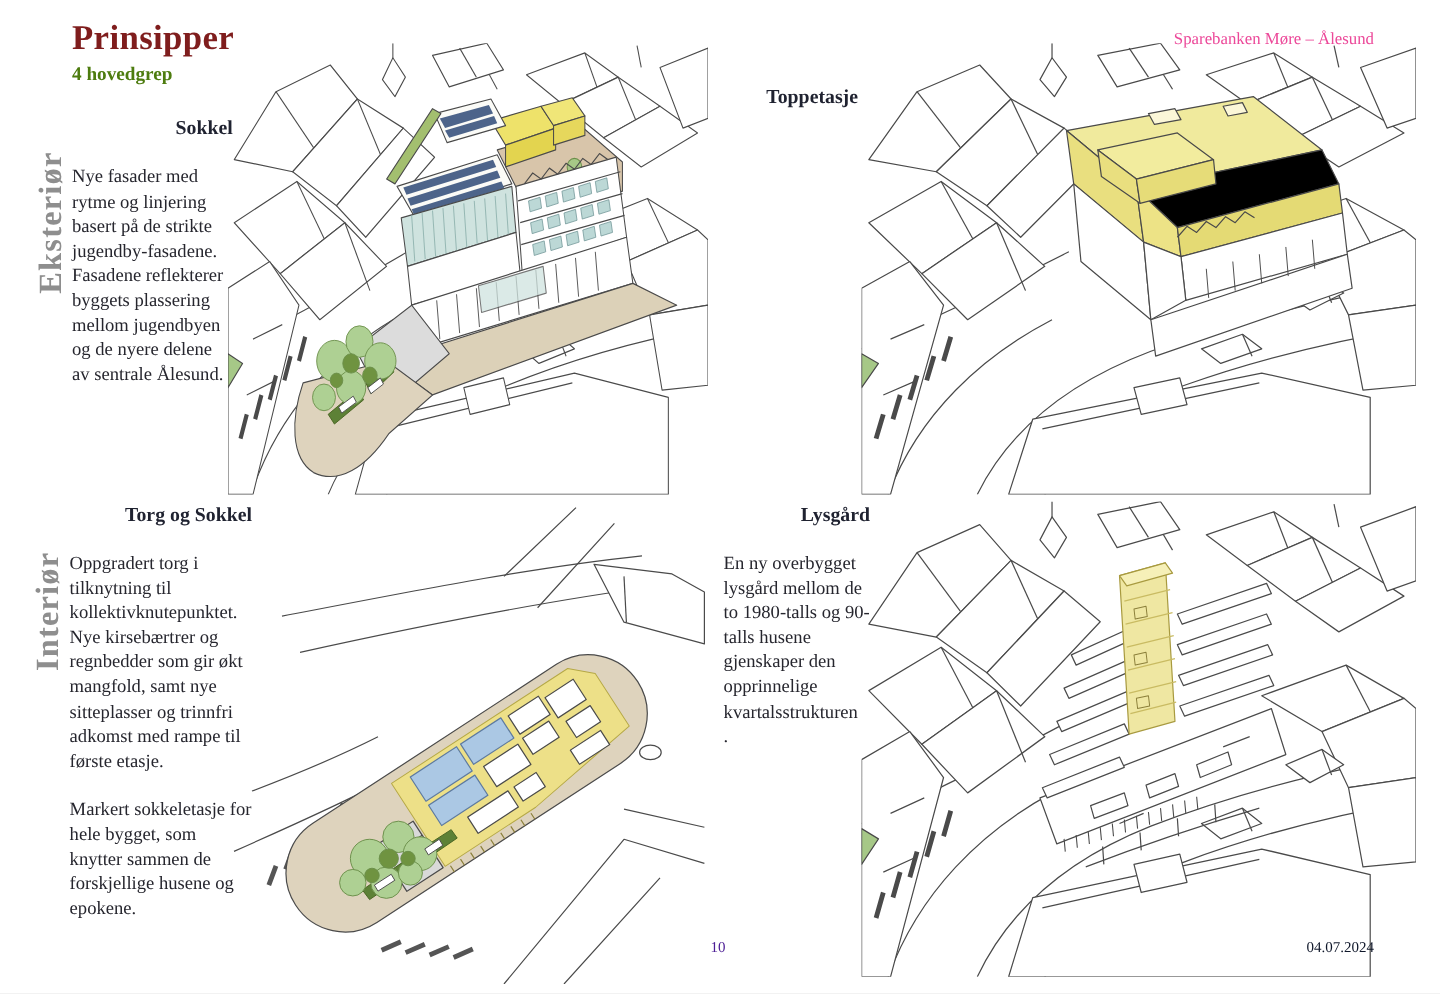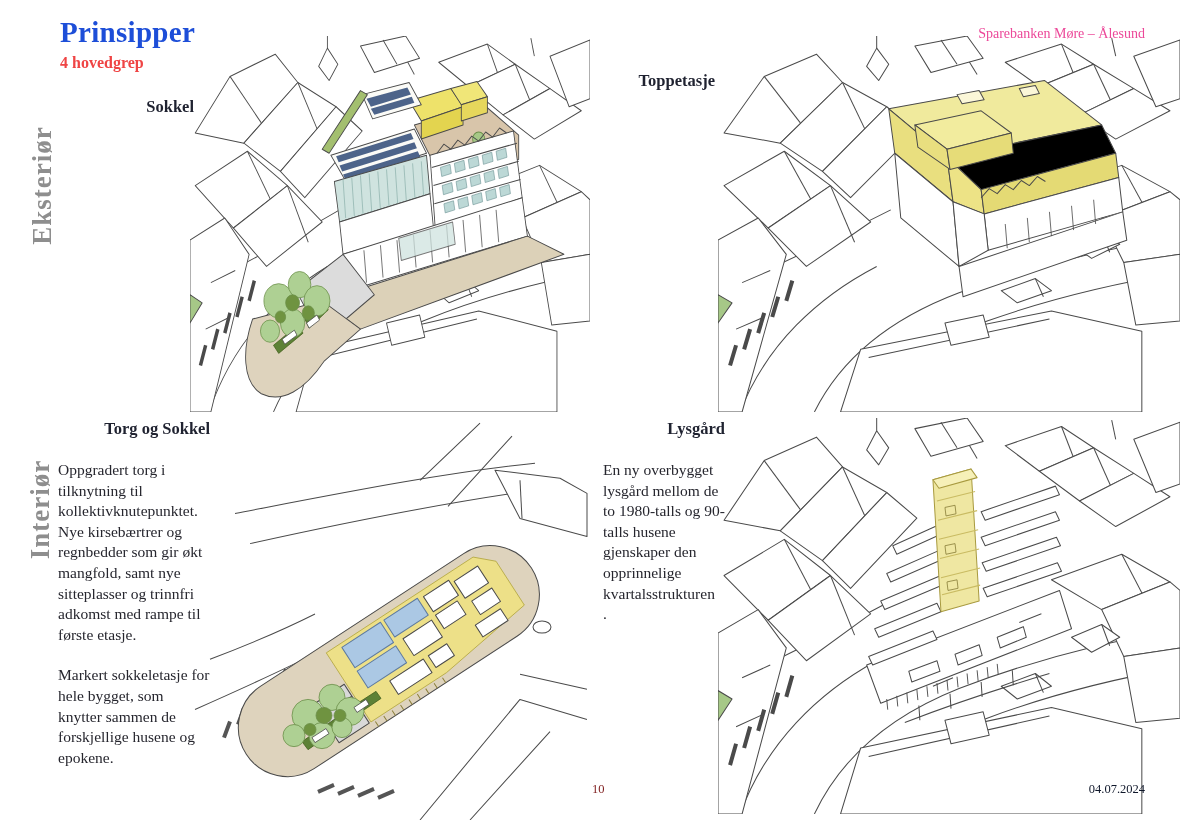--- a/index.html
+++ b/index.html
@@ -1,22 +1,22 @@
 <!DOCTYPE html>
 <html><head>
 <meta charset="utf-8">
 <style>
   html,body{margin:0;padding:0;background:#e8e8e8;}
   .page{
     position:relative;width:1200px;height:828px;background:#ffffff;
     font-family:"Liberation Serif","DejaVu Serif",serif;color:#26262e;
     overflow:hidden;margin:0 auto;
   }
-  .title{position:absolute;left:60px;top:16px;font-size:29px;font-weight:700;letter-spacing:.3px;color:#1d4ed8;}
-  .subtitle{position:absolute;left:60px;top:54px;font-size:16px;font-weight:700;color:#ef4444;}
+  .title{position:absolute;left:60px;top:16px;font-size:29px;font-weight:700;letter-spacing:.3px;color:#7f1d1d;}
+  .subtitle{position:absolute;left:60px;top:54px;font-size:16px;font-weight:700;color:#4d7c0f;}
   .brand{position:absolute;right:55px;top:26px;font-size:14px;color:#ec4899;}
   .vlabel{
     position:absolute;width:160px;text-align:center;
     transform:rotate(-90deg);transform-origin:center;
     font-size:27px;font-weight:700;color:#8e8e8e;letter-spacing:1px;
   }
   .vlabel.eks{left:-38px;top:170px;}
   .vlabel.int{left:-40px;top:494px;}
   .txtcol{position:absolute;font-size:15.5px;line-height:1.33;}
   .txtcol .h{font-size:16.5px;font-weight:700;margin:0 0 1px 0;color:#1f2230;text-align:right;}
@@ -24,21 +24,21 @@
   .txtcol p + p{margin-top:20px;}
   .col-fasade{left:60px;top:96px;width:134px;}
   .col-topp{left:603px;top:70px;width:112px;}
   .col-torg{left:58px;top:418px;width:152px;}
   .col-lys{left:603px;top:418px;width:122px;}
   .illus{position:absolute;}
   .il-tl{left:190px;top:36px;}
   .il-tr{left:718px;top:36px;}
   .il-bl{left:190px;top:418px;}
   .il-br{left:718px;top:418px;}
-  .footer-page{position:absolute;left:592px;top:782px;font-size:12.5px;color:#7f1d1d;}
+  .footer-page{position:absolute;left:592px;top:782px;font-size:12.5px;color:#4c1d95;}
   .footer-date{position:absolute;right:55px;top:782px;font-size:12.5px;color:#0f172a;}
   svg{display:block;}
 </style>
 </head>
 <body>
 
 <svg width="0" height="0" style="position:absolute" aria-hidden="true">
 <defs>
 <g id="citybg" fill="#ffffff" stroke="#4a4a4a" stroke-width="1" stroke-linejoin="round">
   <path fill="none" d="M0,252 C60,228 120,198 172,172"></path>
@@ -89,20 +89,21 @@
 
   <div class="title">Prinsipper</div>
   <div class="subtitle">4 hovedgrep</div>
   <div class="brand">Sparebanken Møre – Ålesund</div>
 
   <div class="vlabel eks">Eksteriør</div>
   <div class="vlabel int">Interiør</div>
 
   <div class="txtcol col-fasade">
     <p class="h">Sokkel</p>
+    <p>Nye fasader med rytme og linjering basert på de strikte jugendby-fasadene. Fasadene reflekterer byggets plassering mellom jugendbyen og de nyere delene av sentrale Ålesund.</p>
   </div>
 
   <div class="txtcol col-topp">
     <p class="h">Toppetasje</p>
   </div>
 
   <div class="txtcol col-torg">
     <p class="h">Torg og Sokkel</p>
     <p>Oppgradert torg i tilknytning til kollektivknutepunktet. Nye kirsebærtrer og regnbedder som gir økt mangfold, samt nye sitteplasser og trinnfri adkomst med rampe til første etasje.</p>
     <p>Markert sokkeletasje for hele bygget, som knytter sammen de forskjellige husene og epokene.</p>

